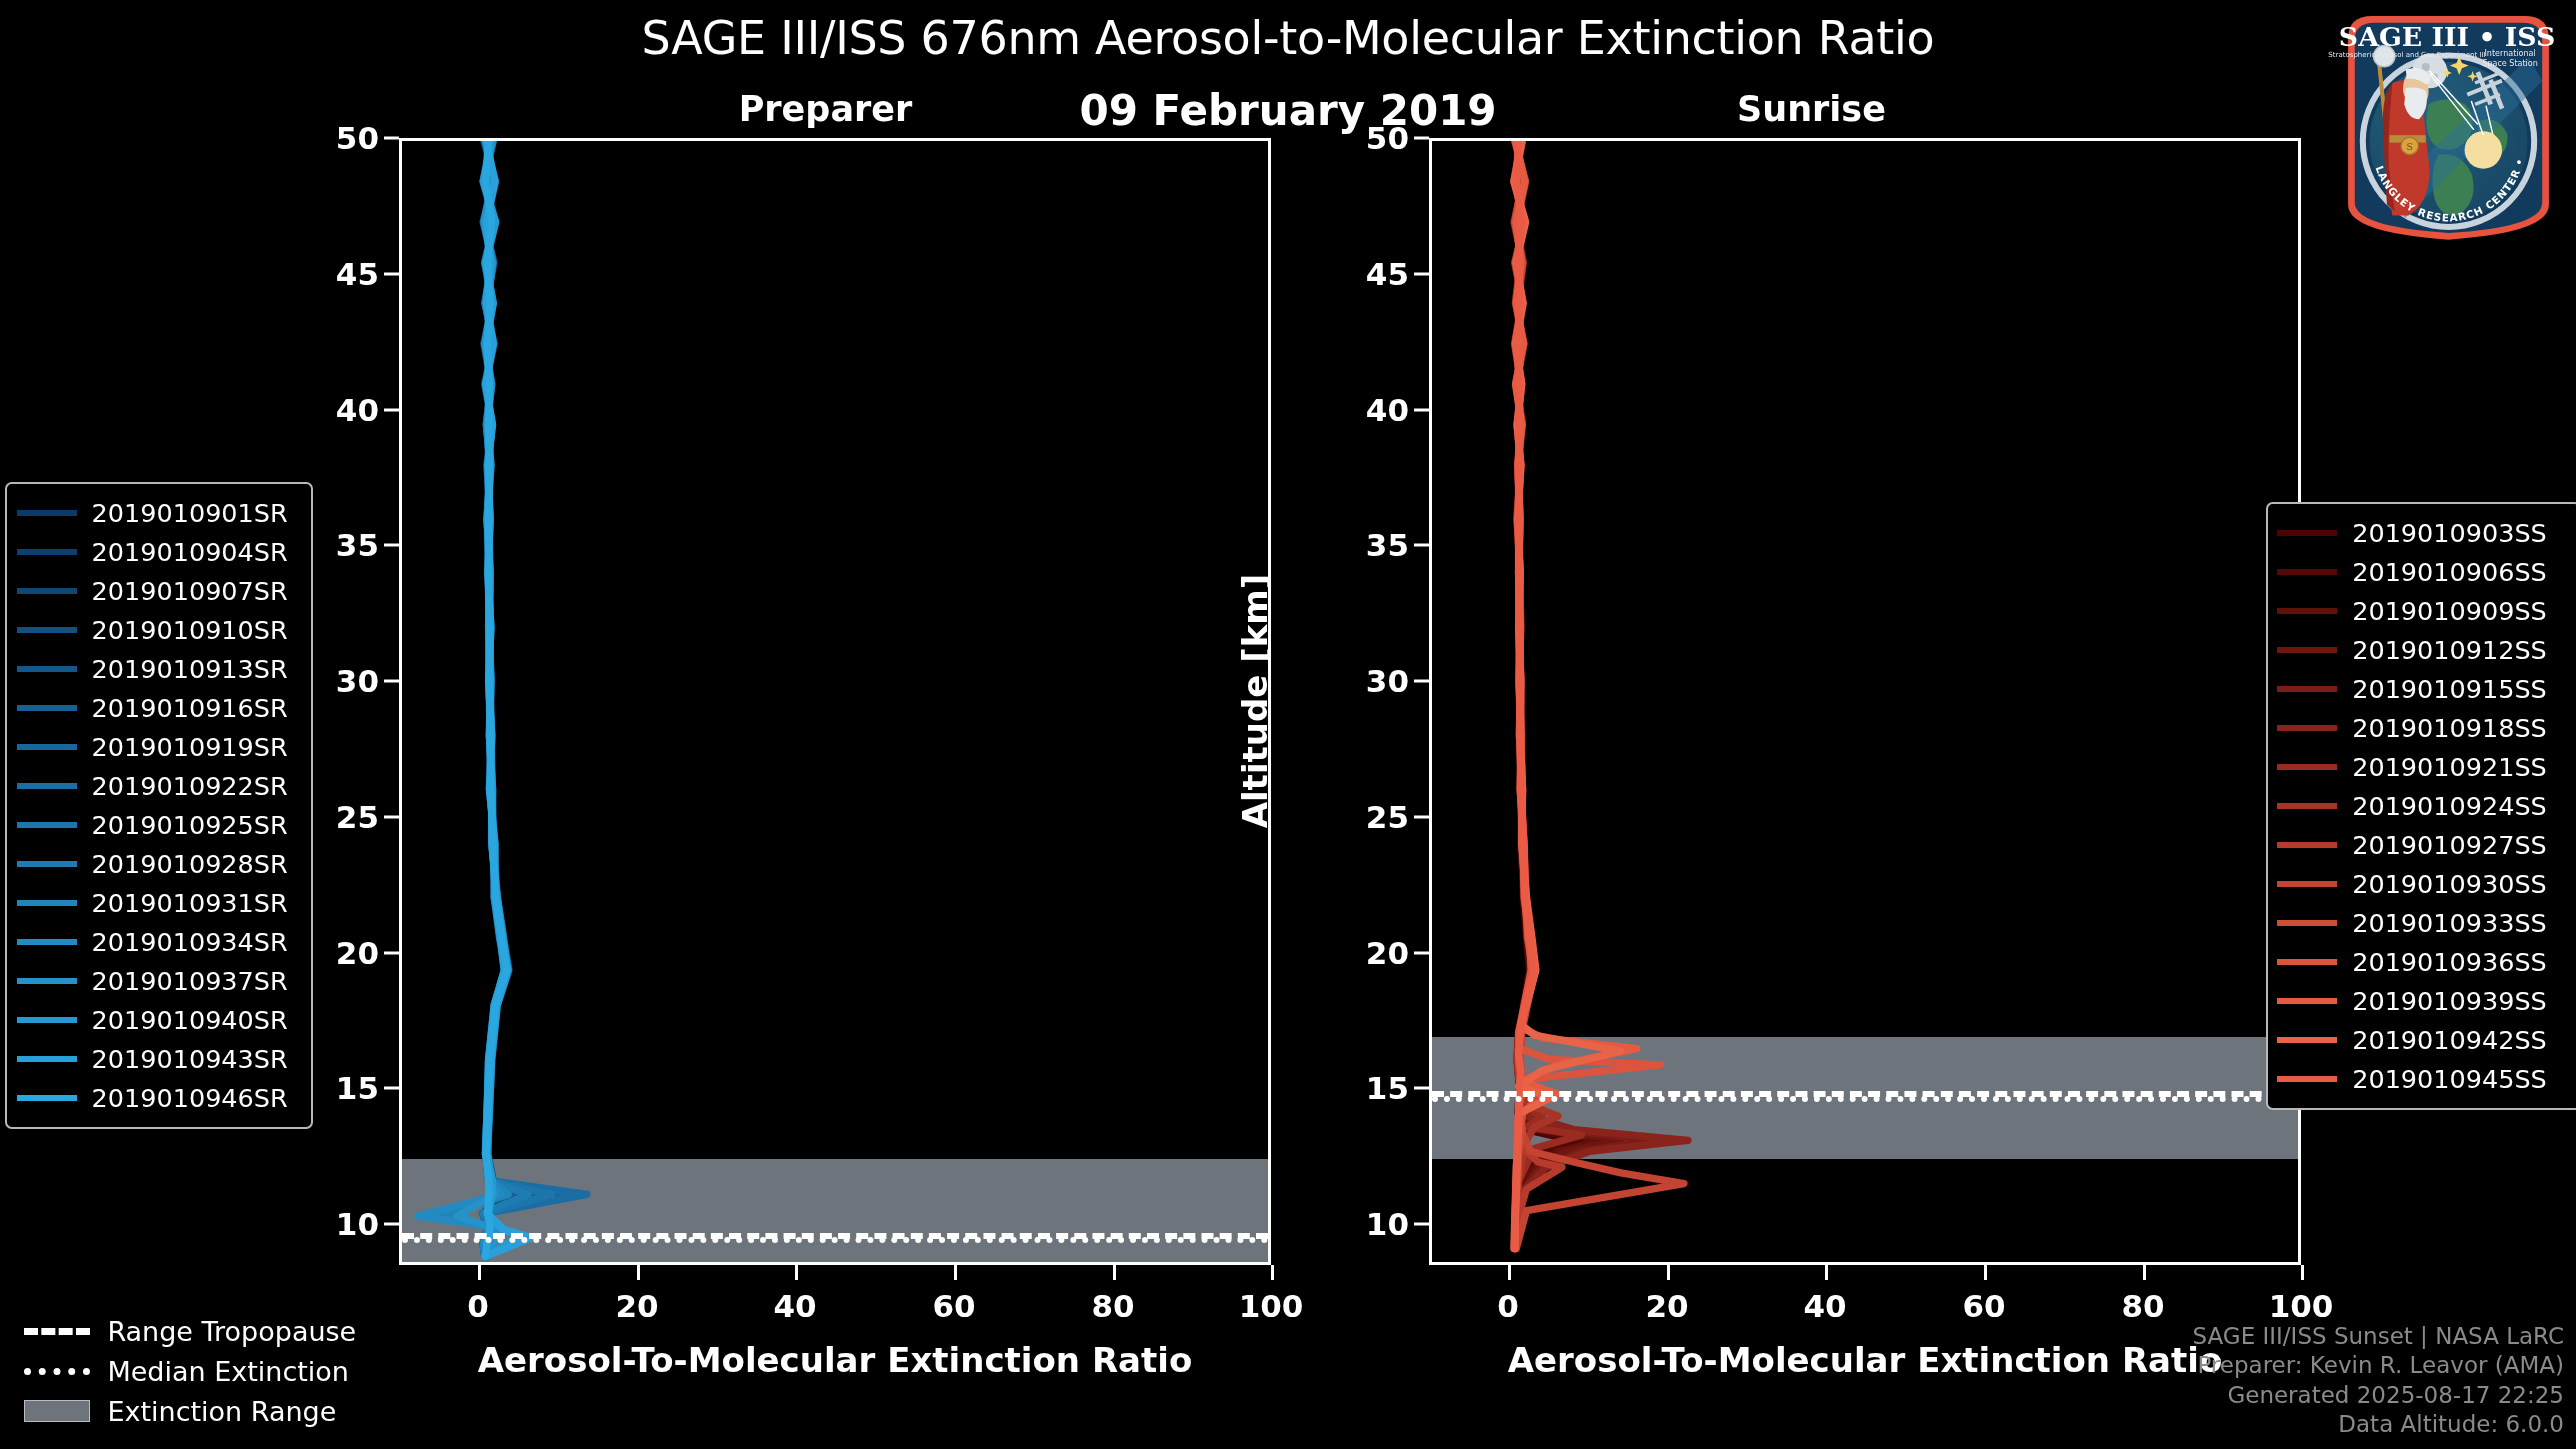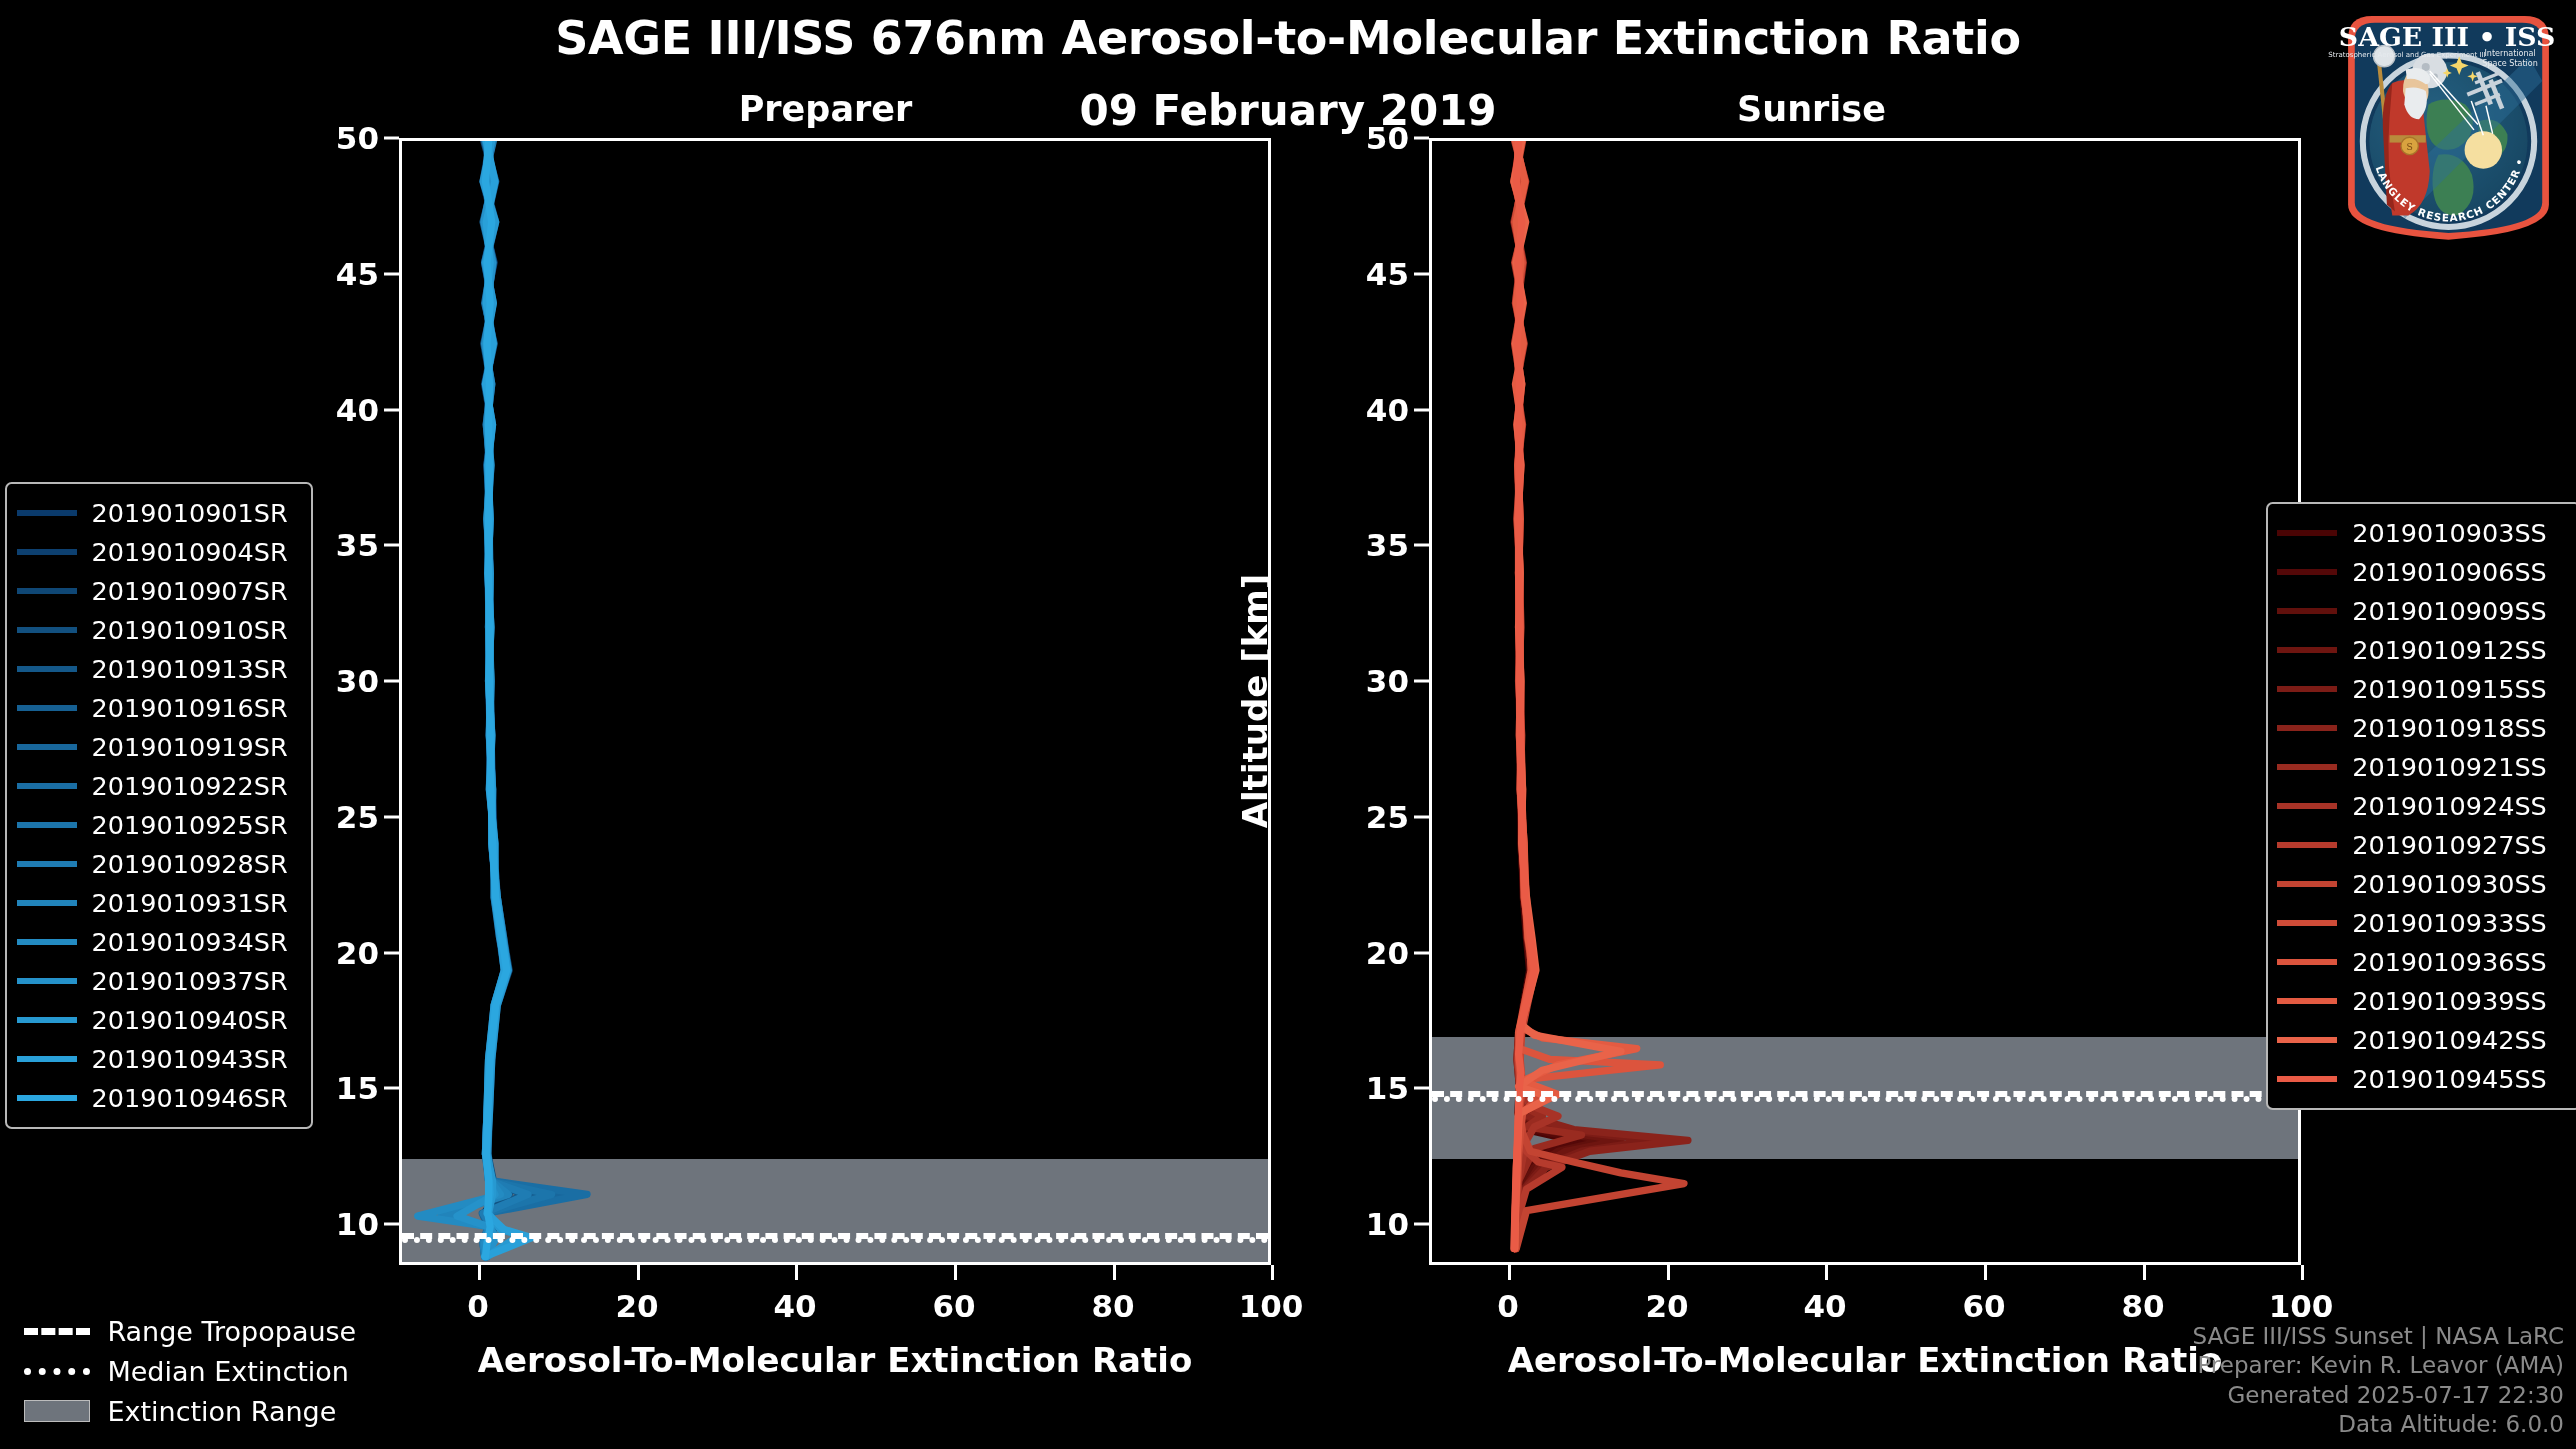--- a/index.html
+++ b/index.html
@@ -16,21 +16,21 @@
     color: #ffffff;
   }
 
   
   #main-title {
     position: absolute;
     left: 0; right: 0;
     top: 10.7px;
     text-align: center;
     font-size: 46px;
-    font-weight: bold;
+    font-weight: normal;
     letter-spacing: -0.3px;
     color: #ffffff;
     white-space: nowrap;
   }
   #date-subtitle {
     position: absolute;
     left: 0; right: 0;
     top: 86px;
     text-align: center;
     font-size: 42px;
@@ -554,16 +554,16 @@
     <span class="tl-mark">
         <span class="tl-box"></span>
       </span>
     <span class="tl-text">Extinction Range</span>
   </div>
 </div>
 
 <div id="credits">
   <div>SAGE III/ISS Sunset | NASA LaRC</div>
   <div>Preparer: Kevin R. Leavor (AMA)</div>
-  <div>Generated 2025-07-17 22:30</div>
+  <div>Generated 2025-08-17 22:25</div>
   <div>Data Altitude: 6.0.0</div>
 </div>
 
 
 </body></html>

